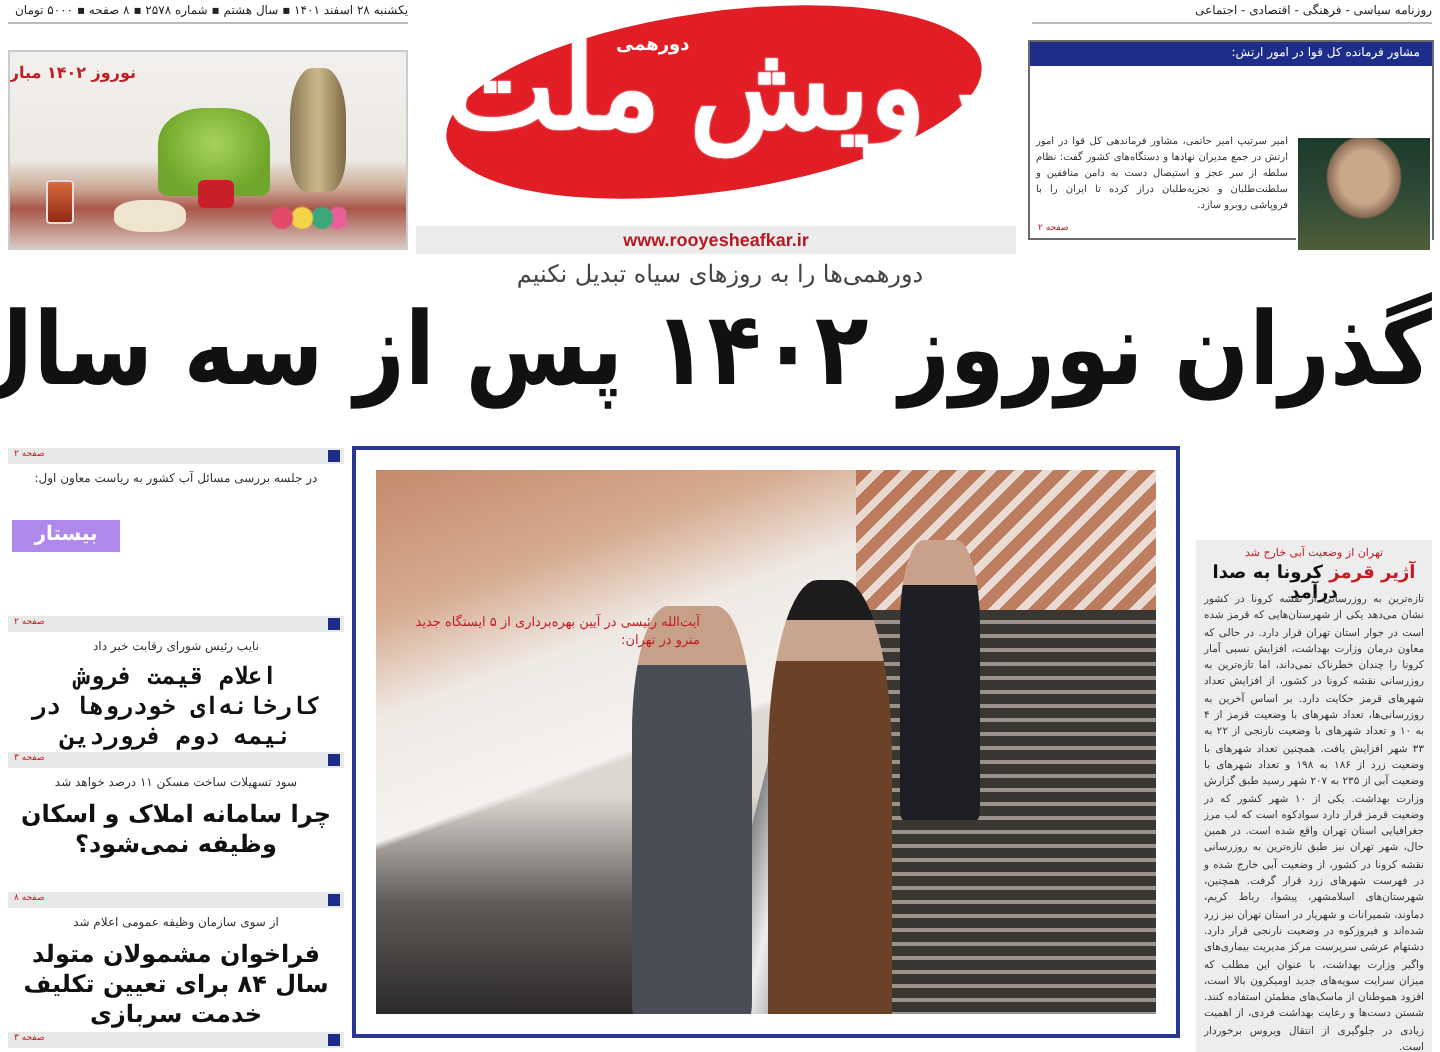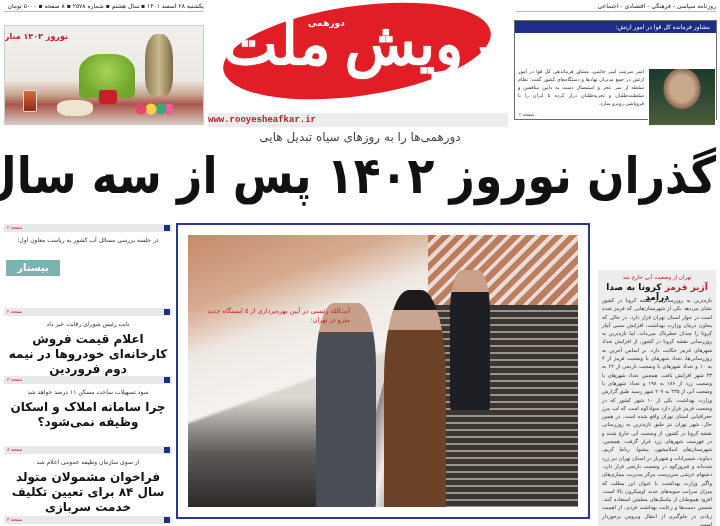--- a/index.html
+++ b/index.html
@@ -22,21 +22,21 @@
   .eggs { position: absolute; left: 128px; top: 76px; width: 40px; height: 14px; background: radial-gradient(circle at 20% 50%, #e34a6a 5px, transparent 6px), radial-gradient(circle at 45% 50%, #f4d34a 5px, transparent 6px), radial-gradient(circle at 70% 50%, #3aa87a 5px, transparent 6px), radial-gradient(circle at 90% 50%, #e85f9c 5px, transparent 6px); }
   .tea { position: absolute; left: 18px; top: 64px; width: 14px; height: 22px; background: linear-gradient(#d96a3d,#8f2a12); border: 1px solid #ddd; border-radius: 2px; }
   .sweets { position: absolute; left: 52px; top: 74px; width: 36px; height: 16px; background: #efe4cf; border-radius: 40%; }
 
   
   .logo { left: 212px; top: 0px; width: 290px; height: 118px; }
   .logo-ellipse { position: absolute; left: 10px; top: 6px; width: 270px; height: 90px; background: #e11d25; border-radius: 50%; transform: rotate(-8deg); }
   .logo-title { position: absolute; left: 0; right: 0; top: 16px; text-align: center; font-family: Liberation Serif, serif; font-size: 58px; font-weight: bold; color: #fff; line-height: 1; direction: rtl; text-shadow: 0 0 1px #fff; }
   .logo-sub { position: absolute; left: 96px; top: 18px; font-size: 9px; font-weight: bold; color: #fff; }
   .logo-url-bar { left: 208px; top: 113px; width: 300px; height: 14px; background: #ececec; }
-  .logo-url { left: 208px; top: 113px; width: 300px; height: 14px; font-family: Liberation Mono, monospace; font-size: 9px; font-weight: bold; color: #b41c22; direction: ltr; line-height: 14px; }
+  .logo-url { left: 208px; top: 113px; width: 300px; height: 14px; font-family: Liberation Sans, sans-serif; font-size: 9px; font-weight: bold; color: #b41c22; text-align: center; direction: ltr; line-height: 14px; }
 
   
   .tr-box { left: 514px; top: 20px; width: 203px; height: 100px; border: 1px solid #6b6b6b; background: #fff; }
   .tr-kicker { position: absolute; right: 0; left: 0; top: 0; height: 12px; background: #1f2d8a; color: #fff; font-size: 6px; text-align: right; padding-right: 6px; line-height: 12px; }
   .tr-title { position: absolute; right: 4px; left: 4px; top: 14px; font-size: 10.5px; font-weight: bold; text-align: center; line-height: 15px; color: #111; }
   .tr-body { position: absolute; right: 72px; left: 3px; top: 46px; font-size: 5px; color: #333; line-height: 8px; text-align: justify; }
   .tr-more { position: absolute; left: 4px; bottom: 2px; font-size: 4.5px; color: #b41c22; }
   .tr-photo { left: 648px; top: 68px; width: 68px; height: 58px; background: radial-gradient(ellipse at 50% 35%, #c9a88a 12px, #8a6b55 18px, transparent 19px), linear-gradient(180deg,#1c3a2a 0%, #2f4a36 50%, #4d5e3a 100%); border: 1px solid #fff; }
 
   
@@ -67,21 +67,21 @@
   .photo-title { position: absolute; left: 8px; top: 94px; width: 128px; font-size: 12.5px; font-weight: bold; color: #fff; text-align: center; line-height: 18px; text-shadow: 0 0 2px #000, 1px 1px 2px #000; }
 
   
   .ls { left: 4px; width: 168px; }
   .ls-bar { position: absolute; left: 0; right: 0; height: 8px; background: #e8e8e8; }
   .ls-bar .sq { position: absolute; right: 2px; top: 1px; width: 6px; height: 6px; background: #1f2d8a; }
   .ls-bar .pg { position: absolute; left: 3px; top: 0; font-size: 4.5px; color: #c21d24; line-height: 8px; }
   .ls-kicker { position: absolute; right: 0; left: 0; font-size: 6px; color: #333; text-align: center; }
   .ls-title { position: absolute; right: 0; left: 0; font-size: 12px; font-weight: bold; text-align: center; color: #111; line-height: 15px; }
   .ls-title .red { color: #c21d24; }
-  .watermark { position: absolute; left: 2px; top: 36px; width: 54px; height: 16px; background: #0f766e; opacity: .55; color: #fff; font-size: 10px; font-weight: bold; text-align: center; line-height: 16px; }
+  .watermark { position: absolute; left: 2px; top: 36px; width: 54px; height: 16px; background: #6d28d9; opacity: .55; color: #fff; font-size: 10px; font-weight: bold; text-align: center; line-height: 16px; }
 </style>
 </head>
 <body>
 
 <div class="abs dateline">یکشنبه ۲۸ اسفند ۱۴۰۱ ▪ سال هشتم ▪ شماره ۲۵۷۸ ▪ ۸ صفحه ▪ ۵۰۰۰ تومان</div>
 <div class="abs topline-right">روزنامه سیاسی - فرهنگی - اقتصادی - اجتماعی</div>
 
 <div class="abs nowruz">
   <div class="tea"></div>
   <div class="sweets"></div>
@@ -100,21 +100,21 @@
 <div class="abs logo-url-bar"></div>
 <div class="abs logo-url">www.rooyesheafkar.ir</div>
 
 <div class="abs tr-box">
   <div class="tr-kicker">مشاور فرمانده کل قوا در امور ارتش:</div>
   <div class="tr-body">امیر سرتیپ امیر حاتمی، مشاور فرماندهی کل قوا در امور ارتش در جمع مدیران نهادها و دستگاه‌های کشور گفت: نظام سلطه از سر عجز و استیصال دست به دامن منافقین و سلطنت‌طلبان و تجزیه‌طلبان دراز کرده تا ایران را با فروپاشی روبرو سازد.</div>
   <div class="tr-more">صفحه ۲</div>
 </div>
 <div class="abs tr-photo"></div>
 
-<div class="abs kicker-main">دورهمی‌ها را به روزهای سیاه تبدیل هایی</div>
+<div class="abs kicker-main">دورهمی‌ها را به روزهای سیاه تبدیل نکنیم</div>
 <div class="abs headline">گذران نوروز ۱۴۰۲ پس از سه سال شیوع کرونا</div>
 
 <div class="abs rc">
   <div class="rc-kicker">تهران از وضعیت آبی خارج شد</div>
   <div class="rc-title"><span class="red">آژیر قرمز</span><span> کرونا به صدا درآمد</span></div>
   <div class="rc-body">تازه‌ترین به روزرسانی از نقشه کرونا در کشور نشان می‌دهد یکی از شهرستان‌هایی که قرمز شده است در جوار استان تهران قرار دارد. در حالی که معاون درمان وزارت بهداشت، افزایش نسبی آمار کرونا را چندان خطرناک نمی‌داند، اما تازه‌ترین به روزرسانی نقشه کرونا در کشور، از افزایش تعداد شهرهای قرمز حکایت دارد. بر اساس آخرین به روزرسانی‌ها، تعداد شهرهای با وضعیت قرمز از ۴ به ۱۰ و تعداد شهرهای با وضعیت نارنجی از ۲۲ به ۳۳ شهر افزایش یافت. همچنین تعداد شهرهای با وضعیت زرد از ۱۸۶ به ۱۹۸ و تعداد شهرهای با وضعیت آبی از ۲۳۵ به ۲۰۷ شهر رسید طبق گزارش وزارت بهداشت. یکی از ۱۰ شهر کشور که در وضعیت قرمز قرار دارد سوادکوه است که لب مرز جغرافیایی استان تهران واقع شده است. در همین حال، شهر تهران نیز طبق تازه‌ترین به روزرسانی نقشه کرونا در کشور، از وضعیت آبی خارج شده و در فهرست شهرهای زرد قرار گرفت. همچنین، شهرستان‌های اسلامشهر، پیشوا، رباط کریم، دماوند، شمیرانات و شهریار در استان تهران نیز زرد شده‌اند و فیروزکوه در وضعیت نارنجی قرار دارد. دشتهام عرشی سرپرست مرکز مدیریت بیماری‌های واگیر وزارت بهداشت، با عنوان این مطلب که میزان سرایت سویه‌های جدید اومیکرون بالا است، افزود هموطنان از ماسک‌های مطمئن استفاده کنند. شستن دست‌ها و رعایت بهداشت فردی، از اهمیت زیادی در جلوگیری از انتقال ویروس برخوردار است.</div>
   <div class="rc-more">صفحه ۲</div>
 </div>
 
 <div class="abs photo-frame">
@@ -137,21 +137,21 @@
   <div class="ls-kicker" style="top:12px;">در جلسه بررسی مسائل آب کشور به ریاست معاون اول:</div>
   <div class="watermark">بیستار</div>
 </div>
 
 <div class="abs ls" style="top:308px;height:68px;">
   <div class="ls-bar" style="top:0;">
       <span class="sq"></span>
       <span class="pg">صفحه ۲</span>
     </div>
   <div class="ls-kicker" style="top:12px;">نایب رئیس شورای رقابت خبر داد</div>
-  <div class="ls-title" style="top:24px;">اعلام قیمت فروش کارخانه‌ای خودروها در نیمه دوم فروردین</div>
+  <div class="ls-title" style="top:24px;font-family:Liberation Mono, monospace;">اعلام قیمت فروش کارخانه‌ای خودروها در نیمه دوم فروردین</div>
 </div>
 
 <div class="abs ls" style="top:376px;height:68px;">
   <div class="ls-bar" style="top:0;">
       <span class="sq"></span>
       <span class="pg">صفحه ۳</span>
     </div>
   <div class="ls-kicker" style="top:12px;">سود تسهیلات ساخت مسکن ۱۱ درصد خواهد شد</div>
   <div class="ls-title" style="top:24px;">چرا سامانه املاک و اسکان وظیفه نمی‌شود؟</div>
 </div>

